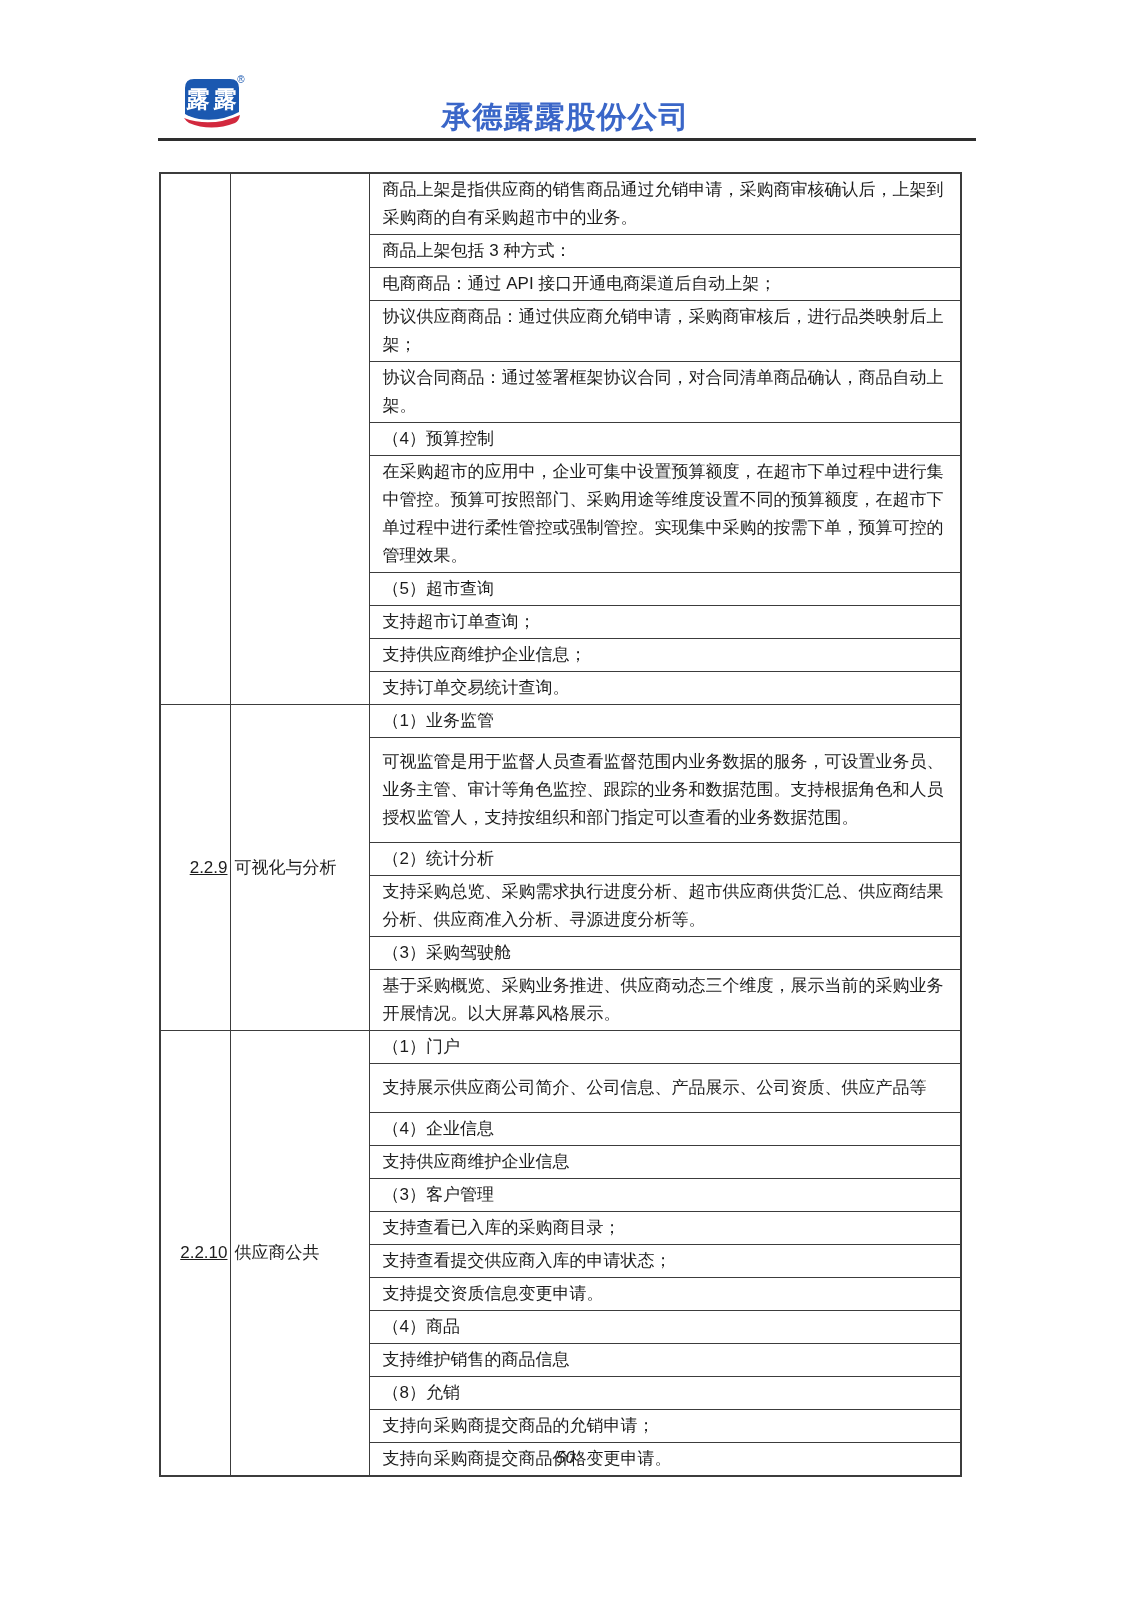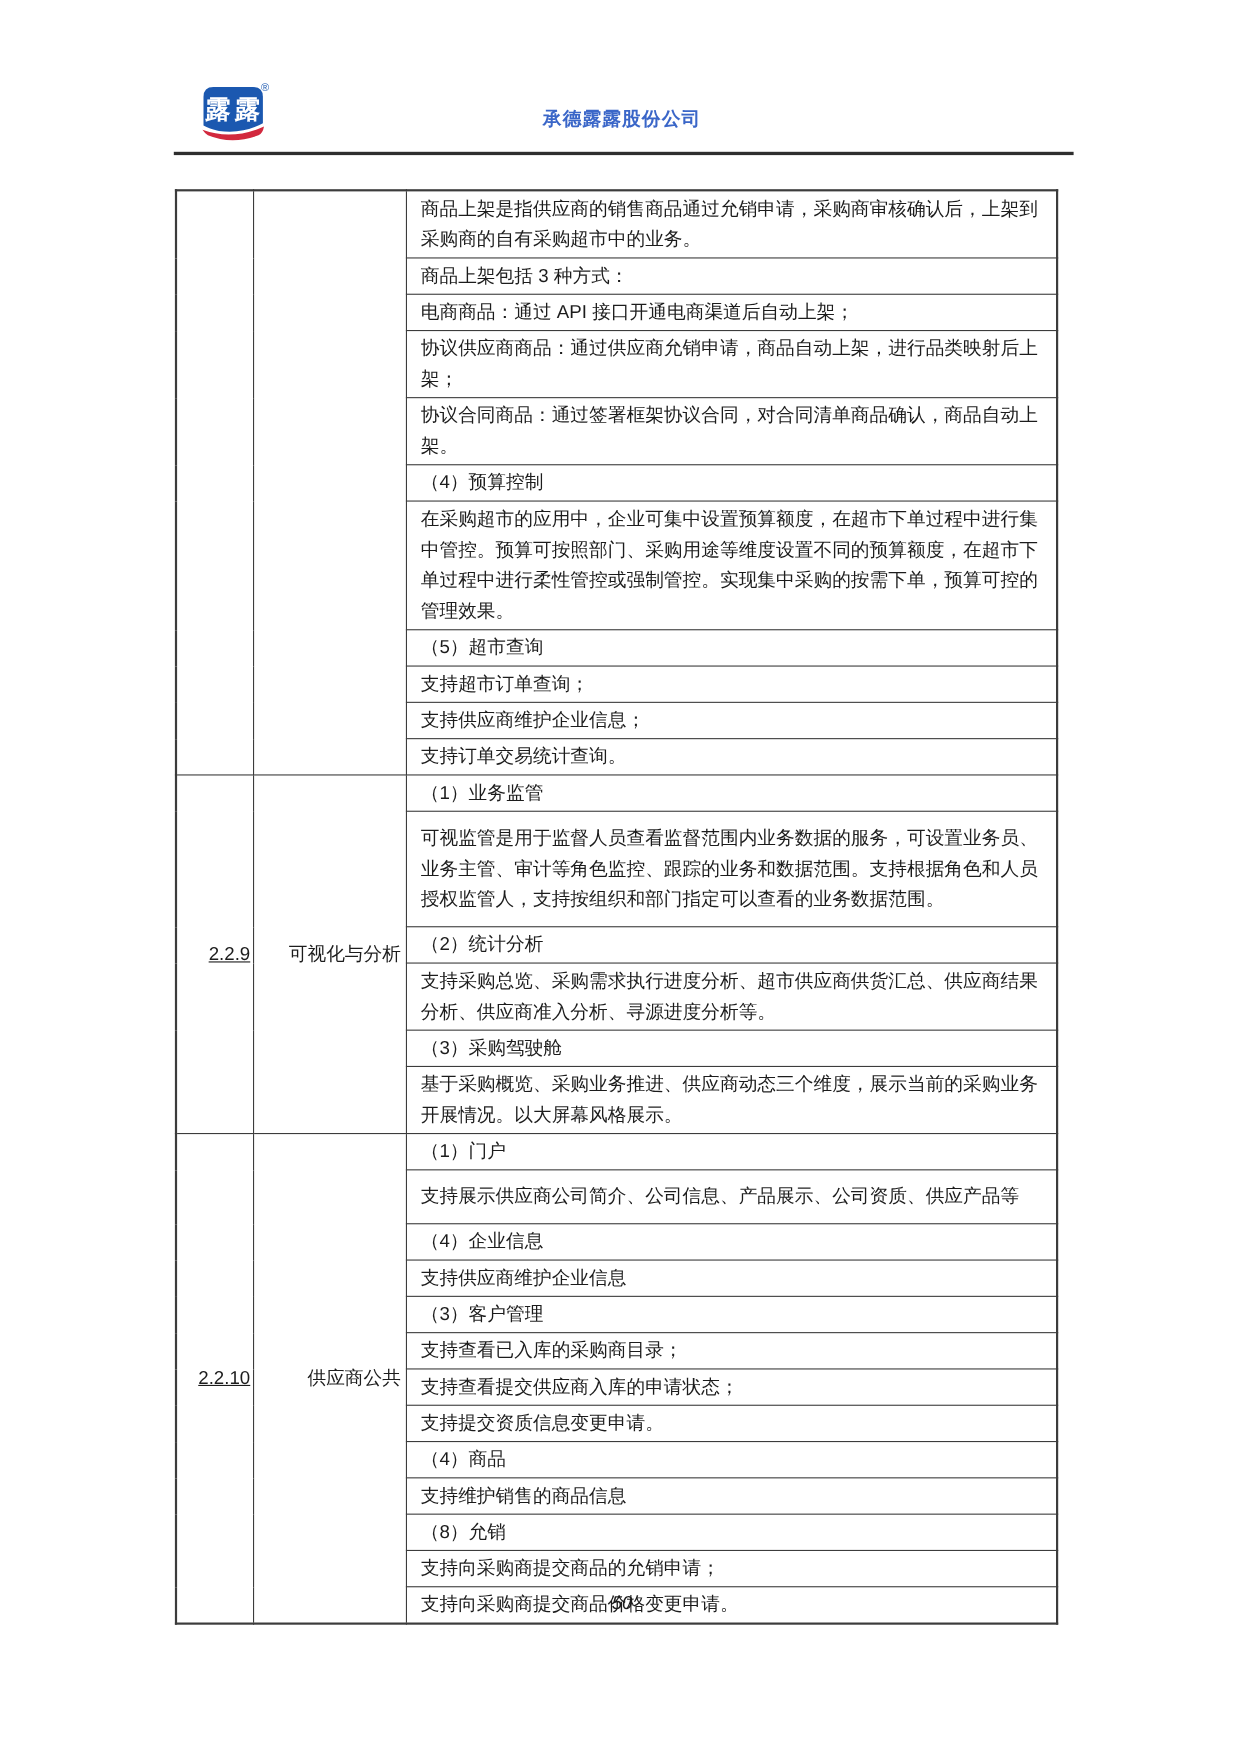--- a/index.html
+++ b/index.html
@@ -20,21 +20,21 @@
     position: absolute;
     left: 181px;
     top: 74px;
   }
   .title {
     position: absolute;
     left: 0;
     top: 97px;
     width: 1131px;
     text-align: center;
-    font-size: 17px;
+    font-size: 30px;
     font-weight: bold;
     color: #3a66c8;
     letter-spacing: 1px;
   }
   .header-rule {
     position: absolute;
     left: 158px;
     top: 138px;
     width: 818px;
     height: 3px;
@@ -57,21 +57,21 @@
     color: #1c1c1c;
     vertical-align: middle;
     word-break: break-all;
   }
   td.num {
     text-align: right;
     padding: 2px 2px;
     text-decoration: underline;
   }
   td.lbl {
-    text-align: right;
+    text-align: left;
     padding: 2px 4px;
     margin-top: 44px;
   }
   td.content {
     padding: 2px 13px;
     margin-left: 36px;
   }
   td.content.pad {
     padding-top: 10px;
     padding-bottom: 10px;
@@ -116,21 +116,21 @@
           <td rowspan="11" class="lbl"></td>
           <td class="content">商品上架是指供应商的销售商品通过允销申请，采购商审核确认后，上架到采购商的自有采购超市中的业务。</td>
         </tr>
         <tr>
           <td class="content">商品上架包括 3 种方式：</td>
         </tr>
         <tr>
           <td class="content">电商商品：通过 API 接口开通电商渠道后自动上架；</td>
         </tr>
         <tr>
-          <td class="content">协议供应商商品：通过供应商允销申请，商品自动上架，进行品类映射后上架；</td>
+          <td class="content">协议供应商商品：通过供应商允销申请，采购商审核后，进行品类映射后上架；</td>
         </tr>
         <tr>
           <td class="content">协议合同商品：通过签署框架协议合同，对合同清单商品确认，商品自动上架。</td>
         </tr>
         <tr>
           <td class="content">（4）预算控制</td>
         </tr>
         <tr>
           <td class="content">在采购超市的应用中，企业可集中设置预算额度，在超市下单过程中进行集中管控。预算可按照部门、采购用途等维度设置不同的预算额度，在超市下单过程中进行柔性管控或强制管控。实现集中采购的按需下单，预算可控的管理效果。</td>
         </tr>

